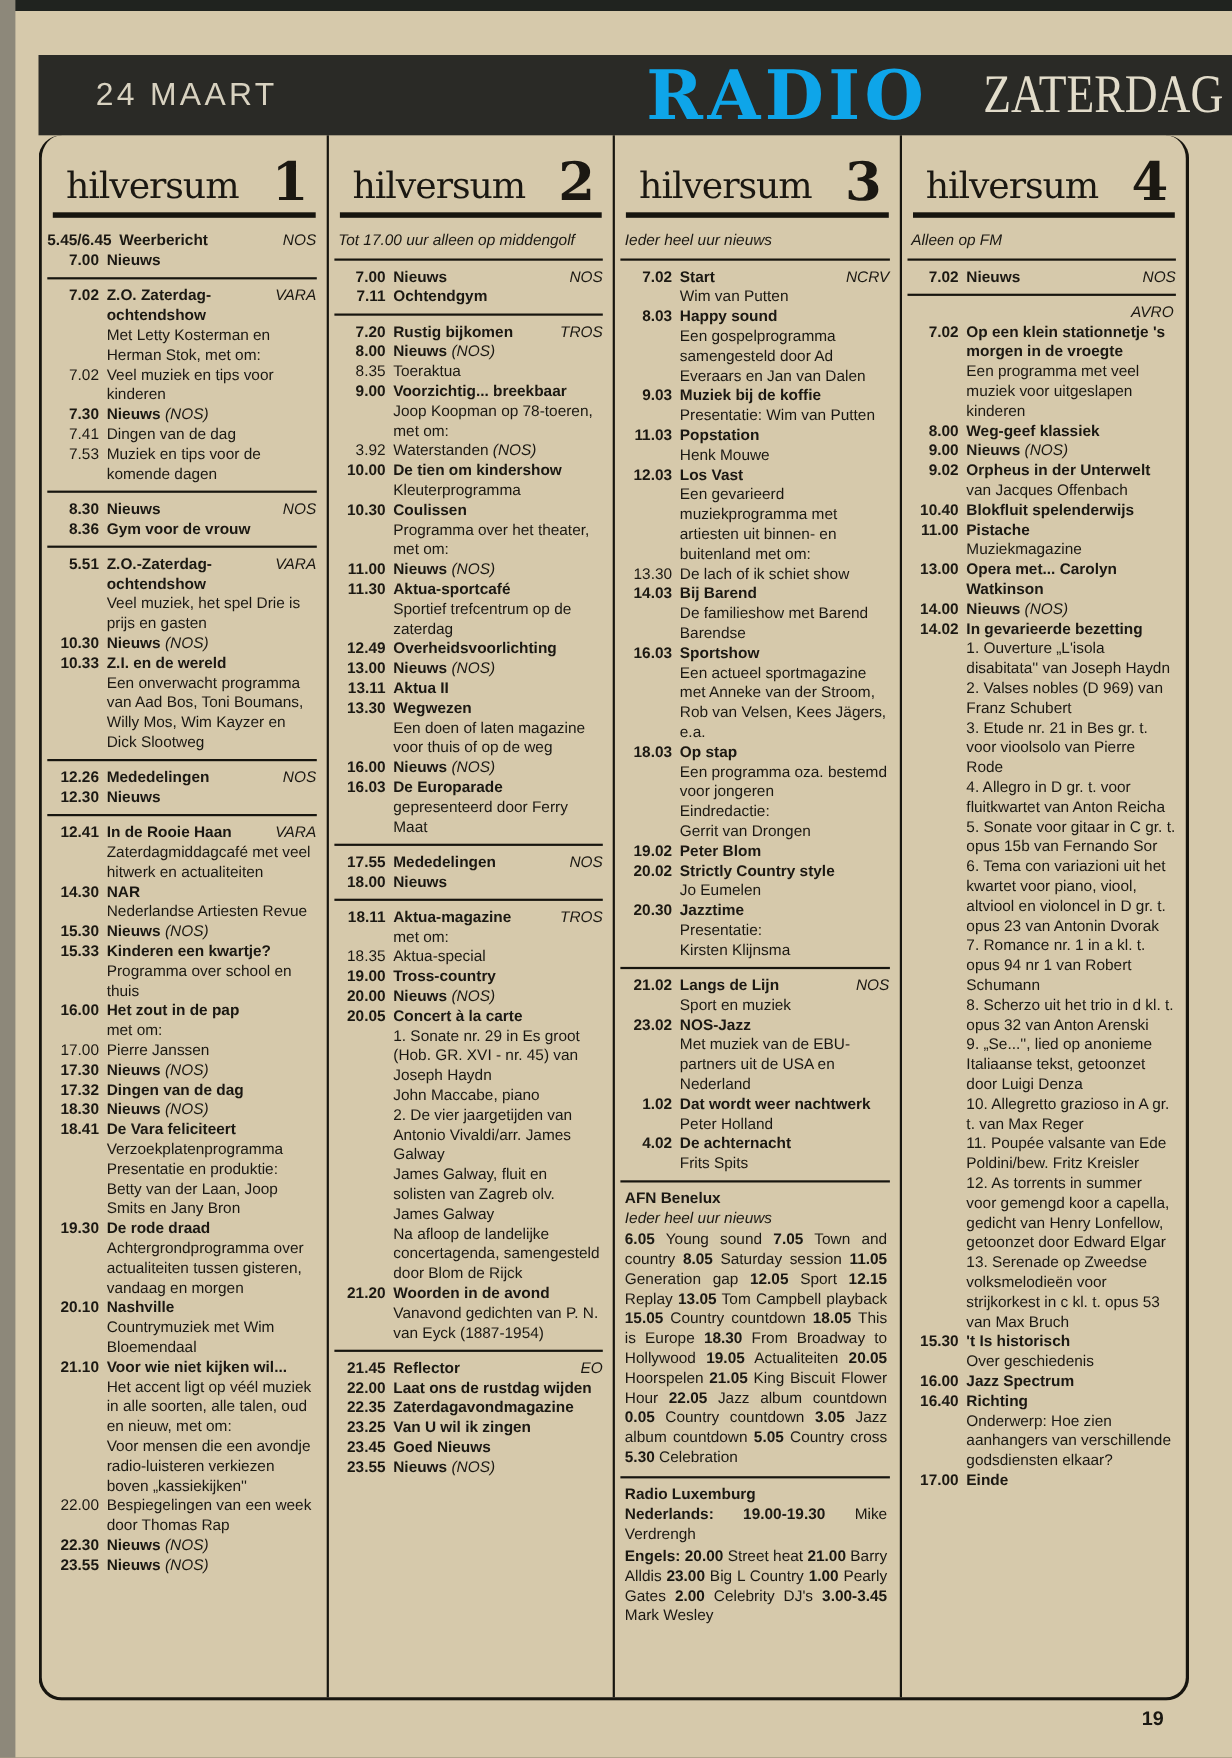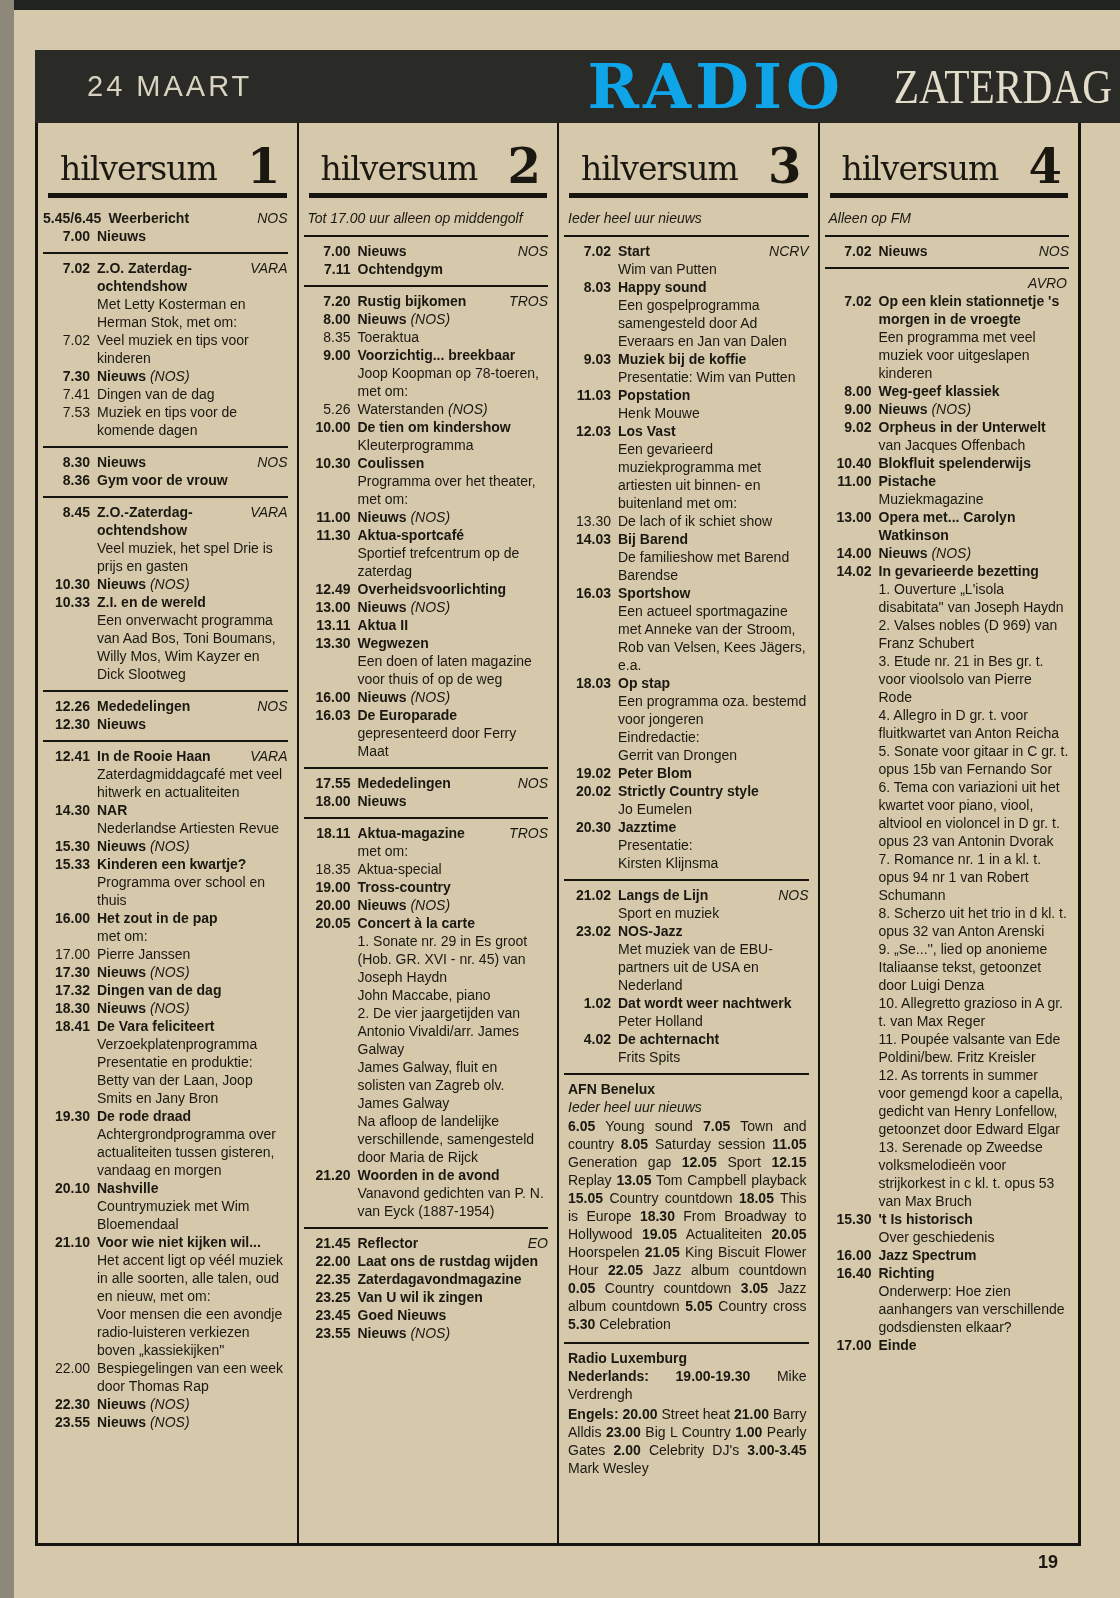--- a/index.html
+++ b/index.html
@@ -21,21 +21,21 @@
     font-size:62px;letter-spacing:4px;margin-left:auto;line-height:1;
   }
   .day{
     color:#e2dcca;font-family:"Liberation Serif",serif;font-size:47px;line-height:1;
     margin-left:20px;margin-right:14px;display:inline-block;
     transform:scaleX(.88) scaleY(1.05);transform-origin:right center;
   }
   .grid{
     position:absolute;left:35px;top:123px;width:1046px;height:1423px;
     box-sizing:border-box;display:flex;
-    border-left:3px solid #17150f;border-right:3px solid #17150f;border-bottom:3px solid #17150f;
+    border-left:3px solid #17150f;border-right:3px solid #17150f;border-bottom:3px solid #17150f;border-radius:21px;
   }
   .column{flex:1 1 0;min-width:0;overflow:hidden;display:flex;flex-direction:column;}
   .column + .column{border-left:2px solid #17150f;}
   .col-header{display:flex;justify-content:space-between;align-items:flex-end;padding:24px 16px 0 22px;}
   .station-name{font-family:"DejaVu Serif",serif;font-size:33px;line-height:1;letter-spacing:-1px;}
   .station-number{font-family:"DejaVu Serif",serif;font-weight:bold;font-size:48px;line-height:.8;}
   .col-rule{height:5px;background:#17150f;margin:8px 10px 9px 10px;}
   .col-list{flex:1;overflow:hidden;padding:2px 9px 0 5px;font-size:14px;line-height:18px;}
   .entry{display:flex;}
   .time{flex:0 0 auto;min-width:47px;text-align:right;font-weight:bold;padding-right:7px;white-space:nowrap;}
@@ -122,21 +122,21 @@
           </div>
         </div>
         <div class="entry">
           <div class="time">8.36</div>
           <div class="body">
             <div class="tline"><b>Gym voor de vrouw</b></div>
           </div>
         </div>
         <div class="divider"></div>
         <div class="entry">
-          <div class="time">8.45</div>
+          <div class="time">5.51</div>
           <div class="body">
             <div class="tline"><span class="net">VARA</span><b>Z.O.-Zaterdag-ochtendshow</b></div>
             <div class="dline">Veel muziek, het spel Drie is prijs en gasten</div>
           </div>
         </div>
         <div class="entry">
           <div class="time">10.30</div>
           <div class="body">
             <div class="tline"><b>Nieuws</b> <i>(NOS)</i></div>
           </div>
@@ -311,21 +311,21 @@
           </div>
         </div>
         <div class="entry">
           <div class="time">9.00</div>
           <div class="body">
             <div class="tline"><b>Voorzichtig... breekbaar</b></div>
             <div class="dline">Joop Koopman op 78-toeren, met om:</div>
           </div>
         </div>
         <div class="entry">
-          <div class="time light">5.26</div>
+          <div class="time light">3.92</div>
           <div class="body">
             <div class="tline">Waterstanden <i>(NOS)</i></div>
           </div>
         </div>
         <div class="entry">
           <div class="time">10.00</div>
           <div class="body">
             <div class="tline"><b>De tien om kindershow</b></div>
             <div class="dline">Kleuterprogramma</div>
           </div>
@@ -428,21 +428,21 @@
           </div>
         </div>
         <div class="entry">
           <div class="time">20.05</div>
           <div class="body">
             <div class="tline"><b>Concert à la carte</b></div>
             <div class="dline">1. Sonate nr. 29 in Es groot (Hob. GR. XVI - nr. 45) van Joseph Haydn</div>
             <div class="dline">John Maccabe, piano</div>
             <div class="dline">2. De vier jaargetijden van Antonio Vivaldi/arr. James Galway</div>
             <div class="dline">James Galway, fluit en solisten van Zagreb olv. James Galway</div>
-            <div class="dline">Na afloop de landelijke verschillende, samengesteld door Maria de Rijck</div>
+            <div class="dline">Na afloop de landelijke concertagenda, samengesteld door Blom de Rijck</div>
           </div>
         </div>
         <div class="entry">
           <div class="time">21.20</div>
           <div class="body">
             <div class="tline"><b>Woorden in de avond</b></div>
             <div class="dline">Vanavond gedichten van P. N. van Eyck (1887-1954)</div>
           </div>
         </div>
         <div class="divider"></div>

